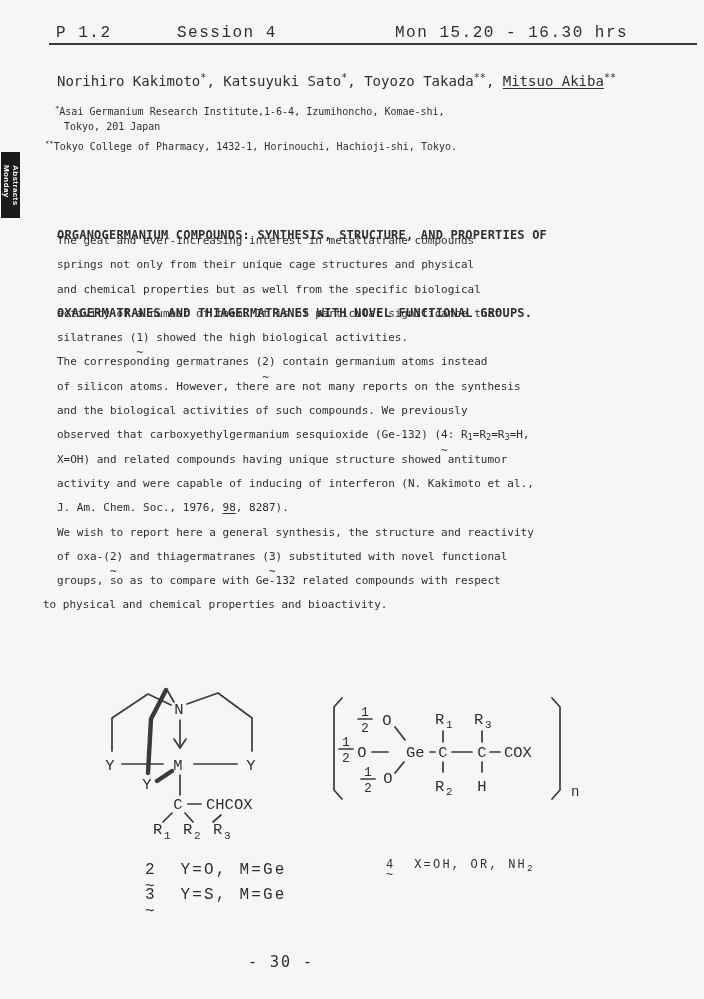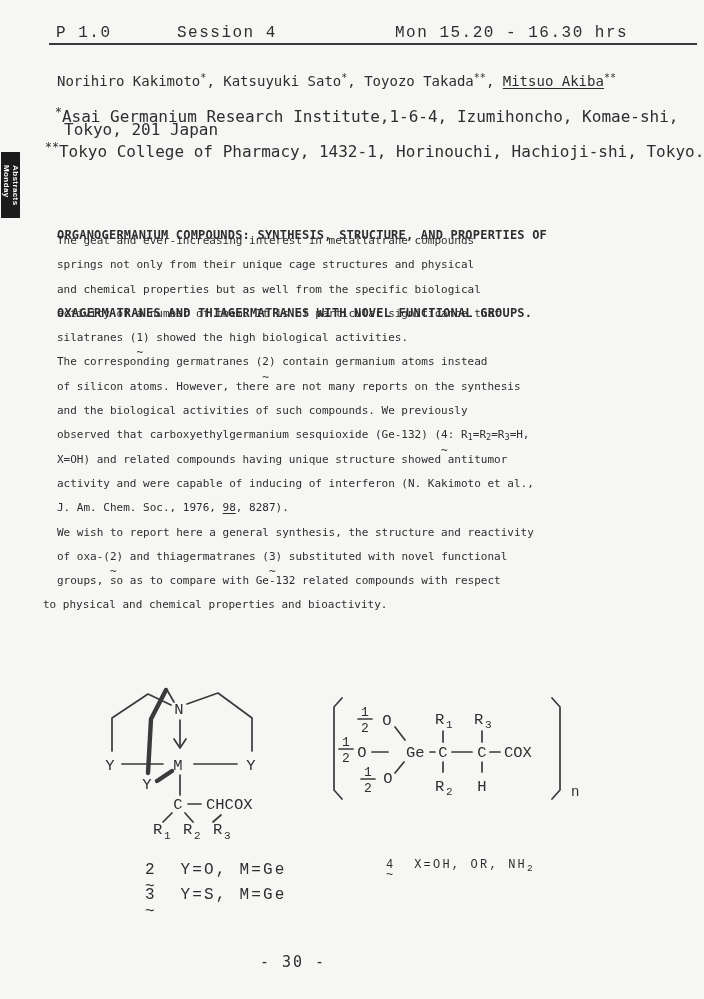--- a/index.html
+++ b/index.html
@@ -22,21 +22,21 @@
   .hdr-session{left:177px;}
   .hdr-time{left:395px;}
   .hdr-rule{position:absolute;left:49px;top:43px;width:648px;height:2px;background:#3a3a3a;}
   
   .side-tab{position:absolute;left:1px;top:152px;width:19px;height:66px;
     background:var(--tab-bg);color:var(--tab-fg);display:flex;align-items:center;justify-content:center;}
   .tab-text{writing-mode:vertical-rl;font-family:"Liberation Sans",sans-serif;
     font-weight:700;font-size:8px;line-height:9px;letter-spacing:.4px;text-align:left;}
   
   .authors{position:absolute;left:57px;top:72px;font-size:14px;white-space:pre;}
-  .affil{position:absolute;left:45px;font-size:16px;white-space:pre;line-height:26px;}
+  .affil{position:absolute;left:45px;font-size:10px;white-space:pre;line-height:20px;}
   .affil-1{top:99px;text-indent:10px;}
   .affil-2{top:116.5px;text-indent:19px;}
   .affil-3{top:134px;}
   
   .title{position:absolute;left:57px;top:170px;font-size:12px;font-weight:700;
     line-height:26px;white-space:pre;letter-spacing:.2px;}
   
   .body-text{position:absolute;left:57px;top:229px;font-size:11px;line-height:24.3px;white-space:pre;}
   .bline{height:24.3px;}
   .bline.outdent{margin-left:-14px;}
@@ -57,28 +57,28 @@
   .fig text.nsub{font-size:14px;}
   .fig line,.fig path,.fig polyline{stroke:#3a3a3a;stroke-width:1.7;fill:none;stroke-linecap:round;stroke-linejoin:round;}
   .fig .bold{stroke-width:4.4;}
   
   .legend-left{position:absolute;left:145px;top:858px;font-family:"Liberation Mono",monospace;
     font-size:16px;letter-spacing:2.2px;line-height:25px;white-space:pre;}
   .legend-right{position:absolute;left:386px;top:858px;font-family:"Liberation Mono",monospace;
     font-size:12px;letter-spacing:2.2px;white-space:pre;}
   
   .footer{position:absolute;left:0;top:953px;width:562px;text-align:center;
-    font-size:15px;letter-spacing:2px;white-space:pre;margin-left:12px;}
+    font-size:15px;letter-spacing:2px;white-space:pre;}
 </style>
 </head>
 <body>
 
 <div class="page">
 
-  <span class="hdr-item hdr-code">P 1.0</span>
+  <span class="hdr-item hdr-code">P 1.2</span>
   <span class="hdr-item hdr-session">Session 4</span>
   <span class="hdr-item hdr-time">Mon 15.20 - 16.30 hrs</span>
   <div class="hdr-rule"></div>
 
   <div class="side-tab">
     <div class="tab-text">
       <div>Abstracts</div>
       <div>Monday</div>
     </div>
   </div>

